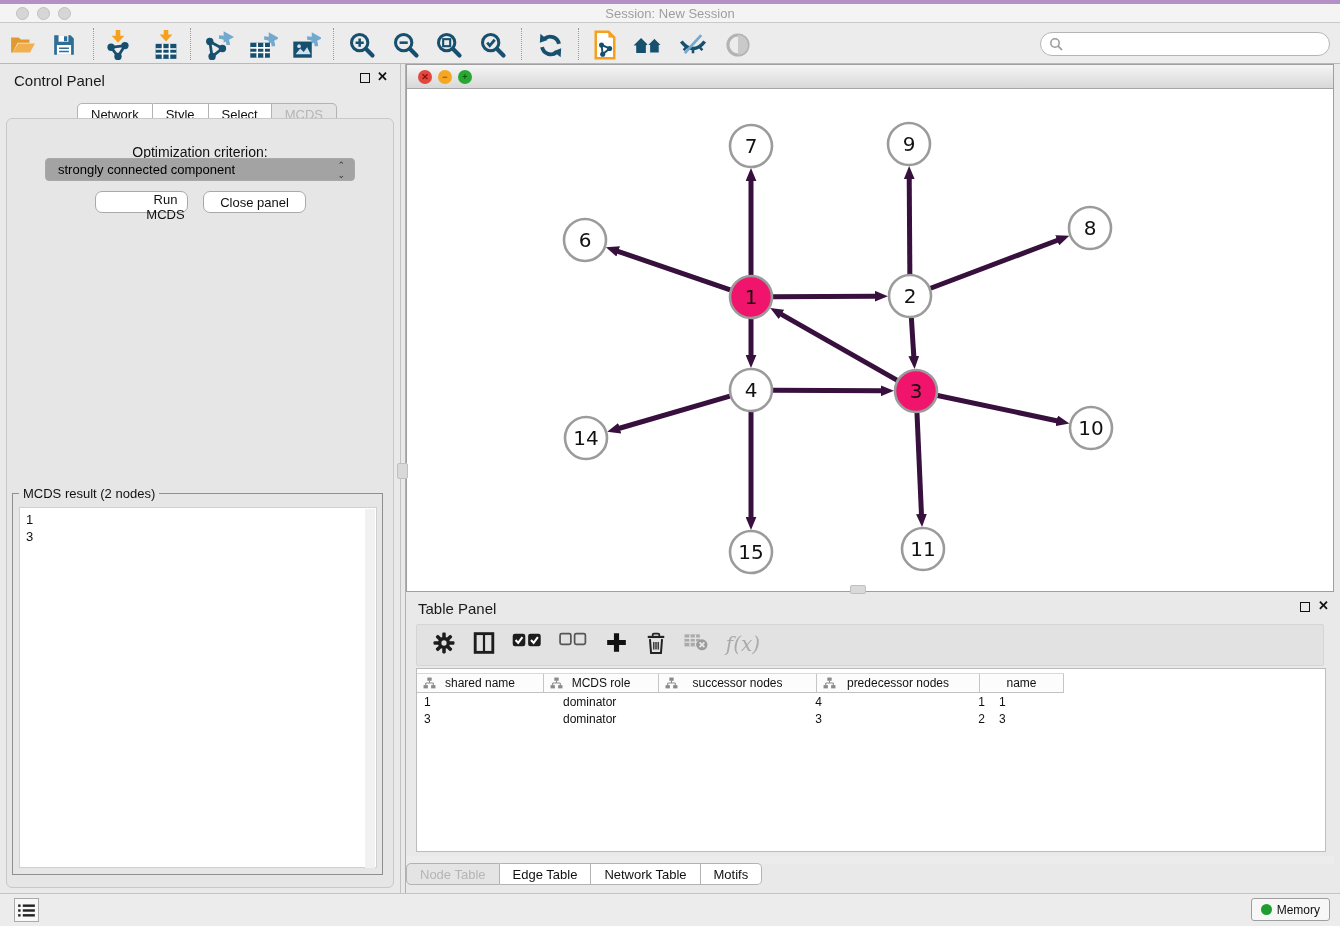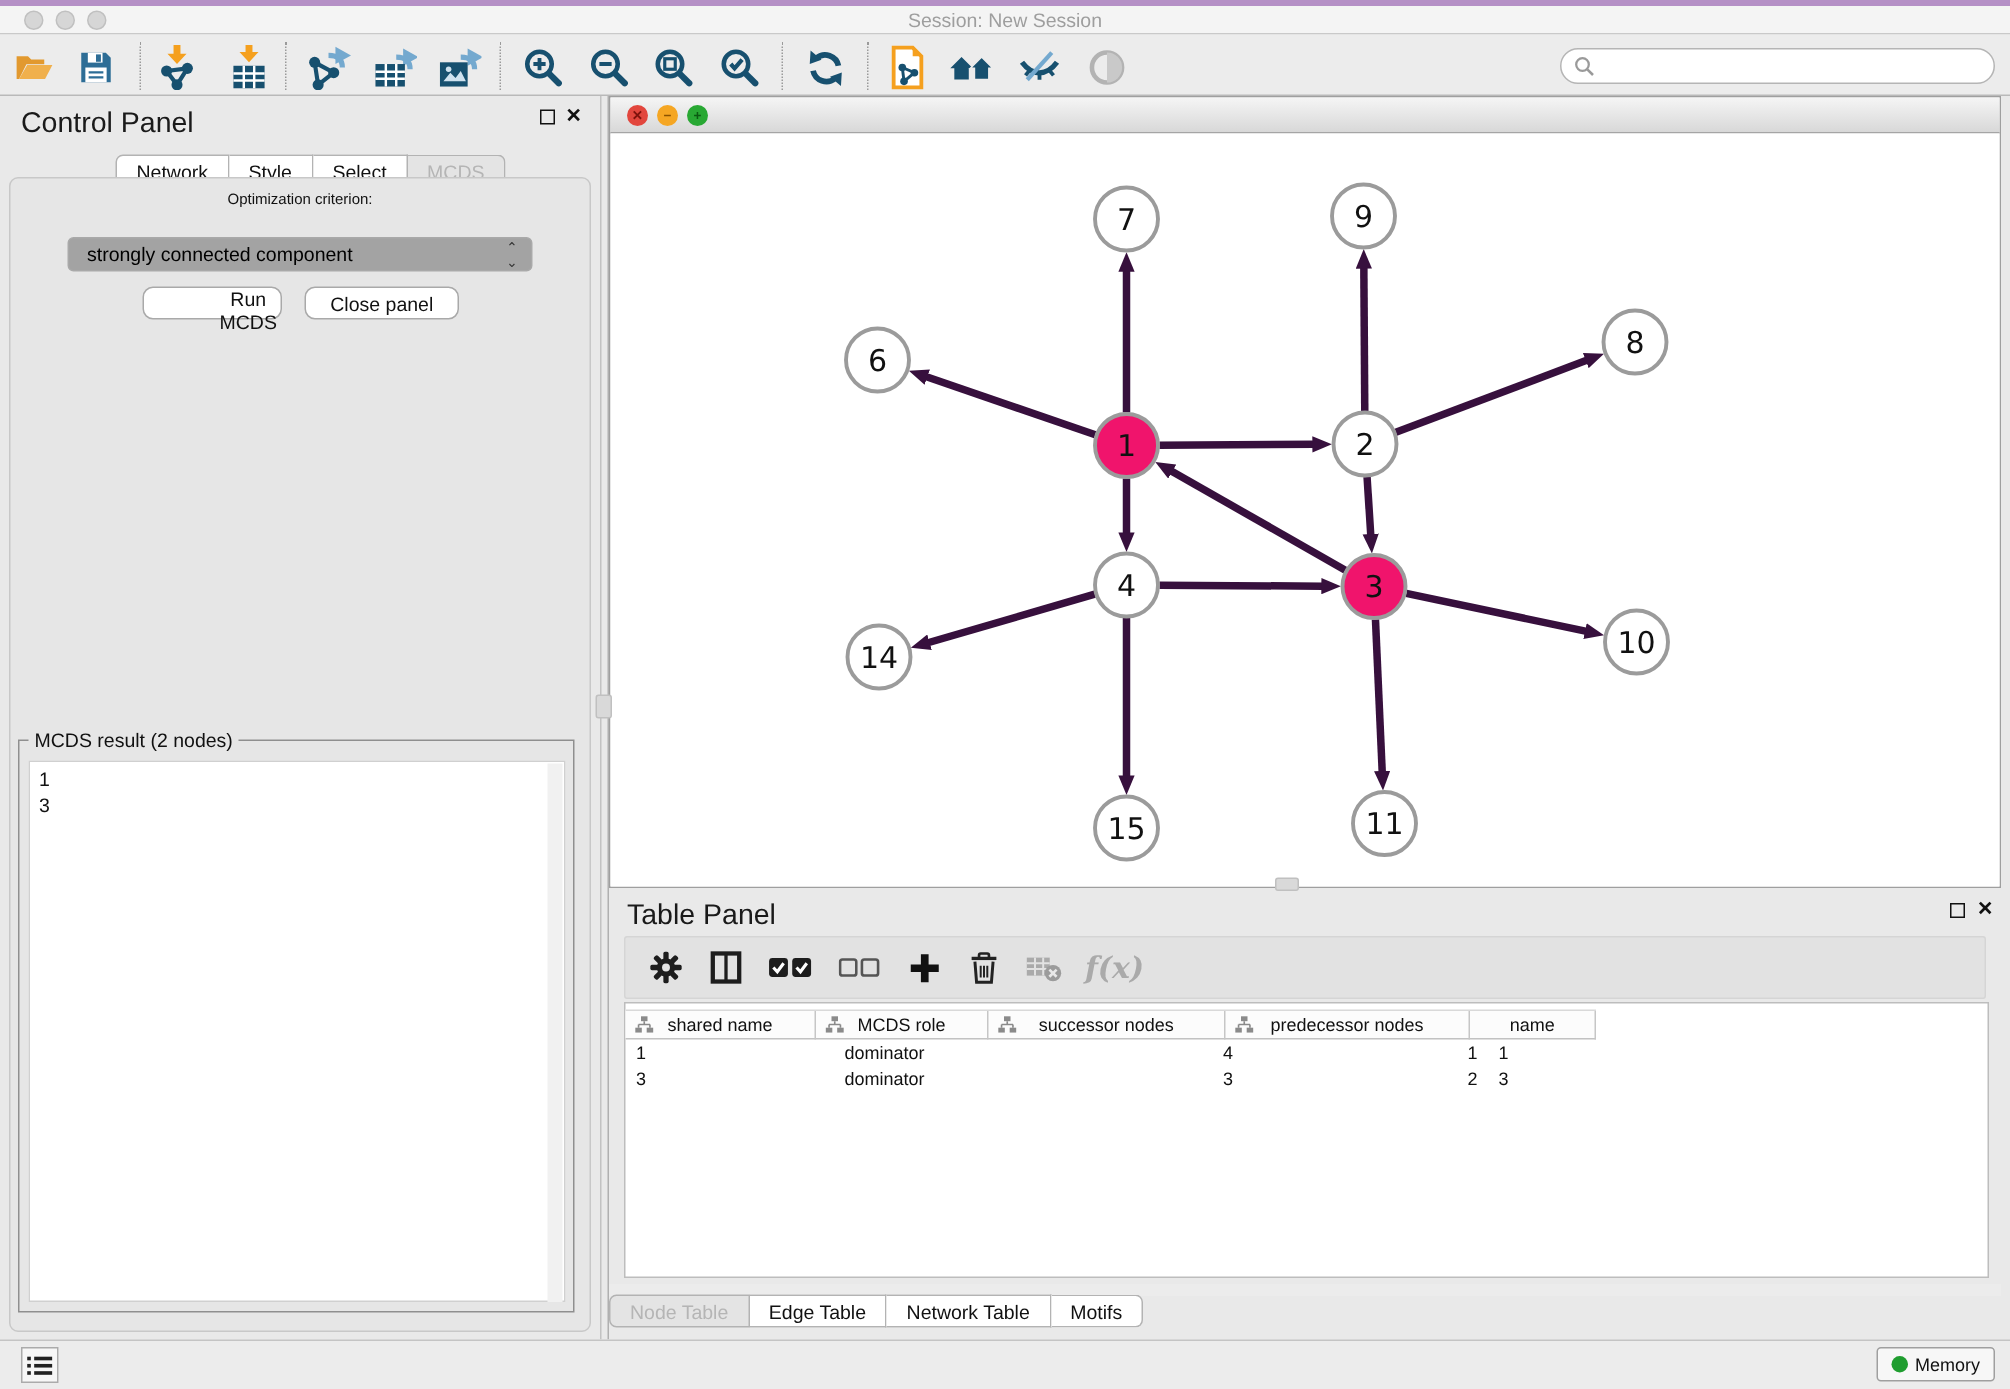--- a/index.html
+++ b/index.html
@@ -15,30 +15,30 @@
 
   
   .toolbar { position:absolute; left:0; top:23px; width:1340px; height:41px; background:#ececec; border-bottom:1px solid #b9b9b9; }
   .tb-icon { position:absolute; top:7px; width:30px; height:30px; display:flex; align-items:center; justify-content:center; cursor:pointer; }
   .tb-sep { position:absolute; top:5px; height:32px; width:0; border-left:1px dotted #9a9a9a; }
   .searchbox { position:absolute; right:10px; top:9px; width:290px; height:24px; background:#fff; border:1px solid #b5b5b5; border-radius:12px; display:flex; align-items:center; padding-left:8px; }
   .searchbox input { border:none; outline:none; flex:1; font-size:12px; font-family:"Liberation Sans",sans-serif; background:transparent; }
 
   
   .control-panel { position:absolute; left:0; top:64px; width:400px; height:829px; background:#e9e9e9; }
-  .panel-title { position:absolute; left:14px; top:8px; font-size:19px; color:#1a1a1a; }
+  .panel-title { position:absolute; left:14px; top:8px; font-size:15px; color:#1a1a1a; }
   .float-btn { position:absolute; top:9px; width:10px; height:10px; border:1.5px solid #111; cursor:pointer; }
   .close-btn { position:absolute; top:5px; font-size:13px; font-weight:bold; color:#111; cursor:pointer; }
   .cp-tabs { position:absolute; left:77px; top:39px; display:flex; }
   .tab { height:22px; padding:0 13px; font-size:13px; line-height:21px; background:#fff; border:1px solid #b3b3b3; border-left:none; color:#111; cursor:pointer; }
   .tab:first-child { border-left:1px solid #b3b3b3; border-radius:5px 0 0 5px; }
   .tab:last-child { border-radius:0 5px 5px 0; }
   .tab.selected { background:#e4e4e4; color:#b5b5b5; }
   .cp-body { position:absolute; left:6px; top:54px; width:388px; height:770px; background:#e6e6e6; border:1px solid #c8c8c8; border-radius:6px; }
-  .opt-label { position:absolute; left:0; width:100%; top:64px; text-align:center; font-size:10px; color:#111; }
+  .opt-label { position:absolute; left:0; width:100%; top:80px; text-align:center; font-size:14px; color:#111; }
   .dropdown { position:absolute; left:45px; top:94px; width:310px; height:23px; background:#a3a3a3; border:1px solid #a9a9a9; border-radius:4px; font-size:13px; line-height:21px; padding-left:12px; cursor:pointer; }
   .dd-arrows { position:absolute; right:9px; top:1px; font-size:9px; line-height:10px; color:#333; text-align:center; }
   .cp-btn { position:absolute; top:127px; height:22px; background:#fff; border:1px solid #a9a9a9; border-radius:7px; font-size:13px; font-family:"Liberation Sans",sans-serif; cursor:pointer; color:#111; }
   .fieldset { position:absolute; left:12px; top:429px; width:371px; height:382px; border:1px solid #8f8f8f; }
   .fieldset-legend { position:absolute; left:6px; top:-8px; background:#e6e6e6; padding:0 4px; font-size:13px; color:#111; }
   .result-area { position:absolute; left:6px; top:13px; width:358px; height:361px; background:#fff; border:1px solid #d0d0d0; font-size:13px; color:#111; padding:3px 0 0 6px; line-height:17px; white-space:pre-line; }
   .result-scroll { position:absolute; right:1px; top:1px; width:10px; height:359px; background:#f1f1f1; }
 
   
   .v-splitter { position:absolute; left:400px; top:64px; width:6px; height:829px; background:#e9e9e9; border-left:1px solid #c2c2c2; border-right:1px solid #b0b0b0; }
@@ -48,21 +48,21 @@
   
   .network-window { position:absolute; left:406px; top:64px; width:928px; height:528px; border:1px solid #9f9f9f; background:#fff; }
   .net-titlebar { position:absolute; left:0; top:0; width:100%; height:24px; background:linear-gradient(#f5f5f5,#d8d8d8); border-bottom:1px solid #a5a5a5; }
   .net-title { position:absolute; left:0; right:0; top:4px; text-align:center; font-size:13px; color:#111;margin-top:21px; }
   .traffic { position:absolute; top:5px; width:14px; height:14px; border-radius:50%; font-size:9px; font-weight:bold; text-align:center; line-height:14px; cursor:pointer; }
   .net-canvas { position:absolute; left:0; top:24px; width:926px; height:502px; background:#fff; }
 
   
   .table-panel { position:absolute; left:406px; top:596px; width:928px; height:294px; background:#e9e9e9; }
   .tp-toolbar { position:absolute; left:10px; top:28px; width:908px; height:42px; background:#e2e2e2; border:1px solid #d5d5d5; border-radius:2px; display:flex; align-items:center; gap:14px; padding-left:14px; }
-  .tp-icon { width:26px; height:26px; display:flex; align-items:center; justify-content:center; cursor:pointer;font-weight:bold; }
+  .tp-icon { width:26px; height:26px; display:flex; align-items:flex-start; justify-content:center; cursor:pointer; }
   .tp-icon.disabled { cursor:default; }
   .fx { font-family:"DejaVu Serif", serif; font-style:italic; font-size:20px; color:#aaa; }
   .table-area { position:absolute; left:10px; top:72px; width:910px; height:184px; background:#fff; border:1px solid #bdbdbd; }
   .thead { position:absolute; left:0; top:4px; height:20px; display:flex; border-top:1px solid #d9d9d9; border-bottom:1px solid #c2c2c2; background:#fcfcfc; }
   .th { position:relative; height:19px; font-size:12px; color:#111; text-align:center; line-height:18px; border-right:1px solid #c6c6c6; cursor:pointer; }
   .th .tree-ic { position:absolute; left:6px; top:3px; }
   .thead-rest { position:absolute; top:4px; height:20px; right:0; background:#ececec; border-bottom:1px solid #c2c2c2; }
   .trow { position:absolute; left:0; display:flex; height:17px; cursor:pointer; }
   .td { font-size:12px; color:#111; line-height:17px; padding:0 7px; overflow:hidden; white-space:nowrap; }
   .tp-footer-strip { position:absolute; left:0; top:260px; width:928px; height:8px; background:#ececec; }

